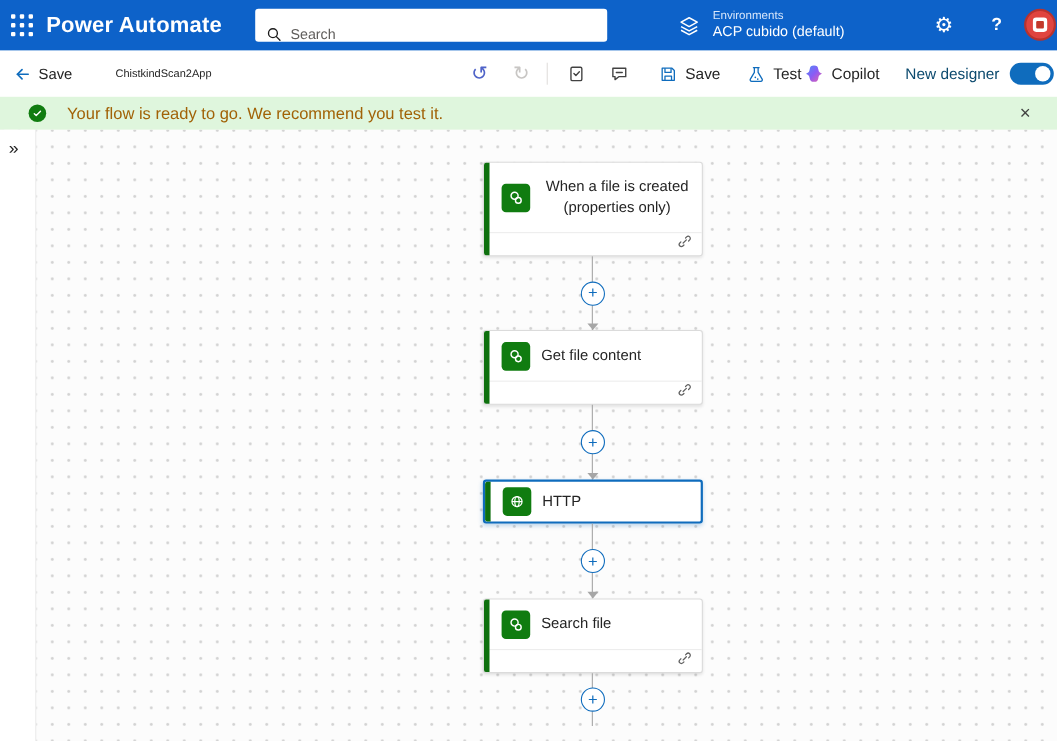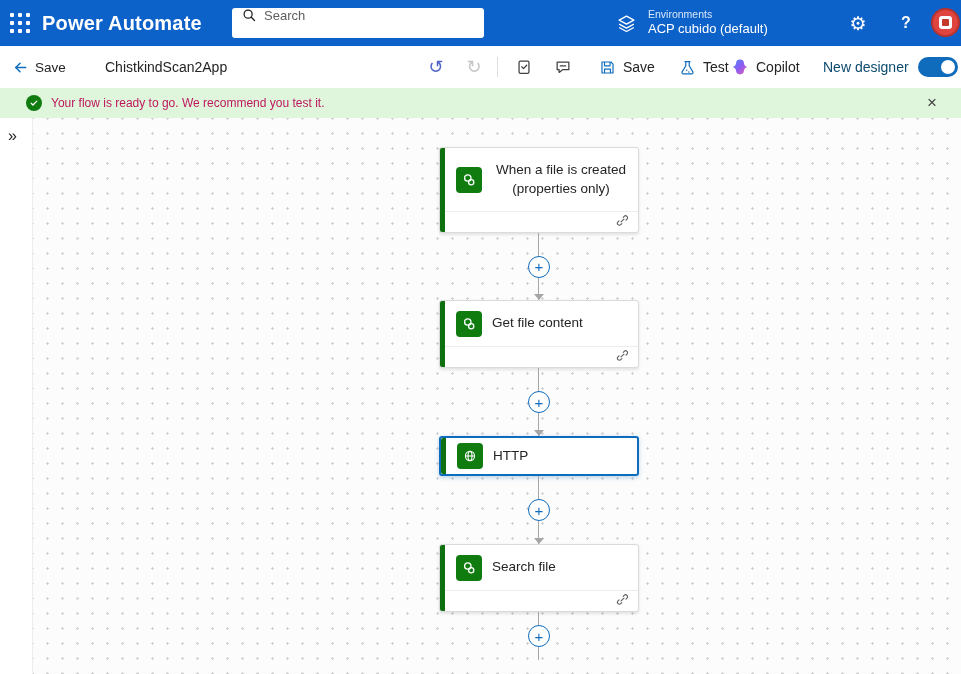--- a/index.html
+++ b/index.html
@@ -6,55 +6,55 @@
   * { margin:0; padding:0; box-sizing:border-box; }
   html,body { width:961px; height:674px; overflow:hidden; }
   body { font-family:"Liberation Sans", sans-serif; background:#fff; position:relative; color:#242424; }
 
   
   .header { position:absolute; top:0; left:0; width:961px; height:46px; background:#0d62c9; color:#fff; }
   .waffle-btn { position:absolute; left:0; top:0; width:40px; height:46px; display:grid; place-items:center; cursor:pointer; }
   .waffle-grid { display:grid; grid-template-columns:repeat(3,4px); grid-gap:4px; }
   .waffle-grid span { width:4px; height:4px; background:#fff; border-radius:1px; }
   .app-name { position:absolute; left:42px; top:0; height:46px; display:flex; align-items:center; font-size:20px; font-weight:700; letter-spacing:.2px; }
-  .search-box { position:absolute; left:232px; top:8px; width:252px; height:30px; background:#fff; border-radius:3px; display:flex; align-items:flex-start; padding:0 10px; gap:8px; }
+  .search-box { position:absolute; left:232px; top:8px; width:320px; height:30px; background:#fff; border-radius:3px; display:flex; align-items:flex-end; padding:0 10px; gap:8px; }
   .search-box input { border:none; outline:none; flex:1; font-size:13px; color:#242424; font-family:"Liberation Sans", sans-serif; background:transparent; }
   .search-box input::placeholder { color:#605e5c; }
   .env-switcher { position:absolute; left:616px; top:5px; height:36px; display:flex; align-items:center; gap:11px; cursor:pointer; }
   .env-text { display:flex; flex-direction:column; line-height:1.25;justify-content:space-between; }
   .env-label { font-size:10.5px; color:#d8e7fb; }
   .env-name { font-size:13px; color:#fff; }
   .hdr-icon-btn { position:absolute; top:0; height:46px; display:flex; align-items:center; justify-content:center; width:36px; cursor:pointer; color:#fff; }
   .gear-btn { left:840px; font-size:19px; }
   .help-btn { left:888px; font-size:16px; font-weight:700; }
   .avatar { position:absolute; left:931px; top:8px; width:29px; height:29px; border-radius:50%; background:#e0443f; display:grid; place-items:center; cursor:pointer; overflow:hidden; border:2px solid #b8322e; }
   .avatar-in { width:13px; height:13px; background:#fff; border-radius:3px; position:relative; }
   .avatar-in::after { content:""; position:absolute; inset:3px; background:#c3392b; border-radius:1px; }
 
   
   .toolbar { position:absolute; top:46px; left:0; width:961px; height:42px; background:#fff; }
   .tb-item { position:absolute; top:0; height:42px; display:flex; align-items:center; gap:7px; cursor:pointer; font-size:14px; color:#242424; }
   .back-btn { left:13px; font-size:13.5px; }
-  .flow-name { left:105px; font-size:14px; }
+  .flow-name { left:105px; font-size:10px; }
   .undo-btn { left:424px; width:24px; justify-content:center; font-size:18px; color:#4f63c8; }
   .redo-btn { left:462px; width:24px; justify-content:center; font-size:18px; color:#c8c6c4; }
   .tb-divider { position:absolute; left:497px; top:11px; width:1px; height:20px; background:#e1dfdd; }
   .checker-btn { left:511px; width:26px; justify-content:center; }
   .feedback-btn { left:550px; width:26px; justify-content:center; }
   .save-btn { left:599px; }
   .test-btn { left:679px; }
   .copilot-btn { left:731px;text-align:right; }
   .newdesigner-label { position:absolute; left:823px; top:0; height:42px; display:flex; align-items:center; font-size:14px; color:#0c4a6e; }
   .toggle { position:absolute; left:918px; top:11px; width:40px; height:20px; background:#0f6cbd; border-radius:10px; cursor:pointer; }
   .toggle-knob { position:absolute; right:3px; top:3px; width:14px; height:14px; background:#fff; border-radius:50%; }
 
   
   .banner { position:absolute; top:88px; left:0; width:961px; height:30px; background:#dff6dd; display:flex; align-items:center; }
   .check-circle { margin-left:26px; width:16px; height:16px; border-radius:50%; background:#107c10; display:grid; place-items:center; flex:none; }
-  .banner-msg { margin-left:9px; font-size:12px; color:#be185d; }
+  .banner-msg { margin-left:19px; font-size:15px; color:#a16207; }
   .banner-close { position:absolute; right:17px; top:0; height:30px; width:24px; display:flex; align-items:center; justify-content:center; font-size:17px; color:#424242; cursor:pointer; }
 
   
   .canvas { position:absolute; top:118px; left:2px; width:961px; height:556px;
             background-color:#fcfcfc;
             background-image:radial-gradient(circle, #d2d2d2 1.1px, transparent 1.4px);
             background-size:15px 15px; background-position:8px 8px;text-align:center; }
   .left-strip { position:absolute; top:118px; left:0; width:33px; height:556px; background:#fff; border-right:1px solid #ececec; }
   .collapse-btn { position:absolute; left:8px; top:9px; font-size:16px; color:#242424; cursor:pointer; letter-spacing:-1px; }
 

